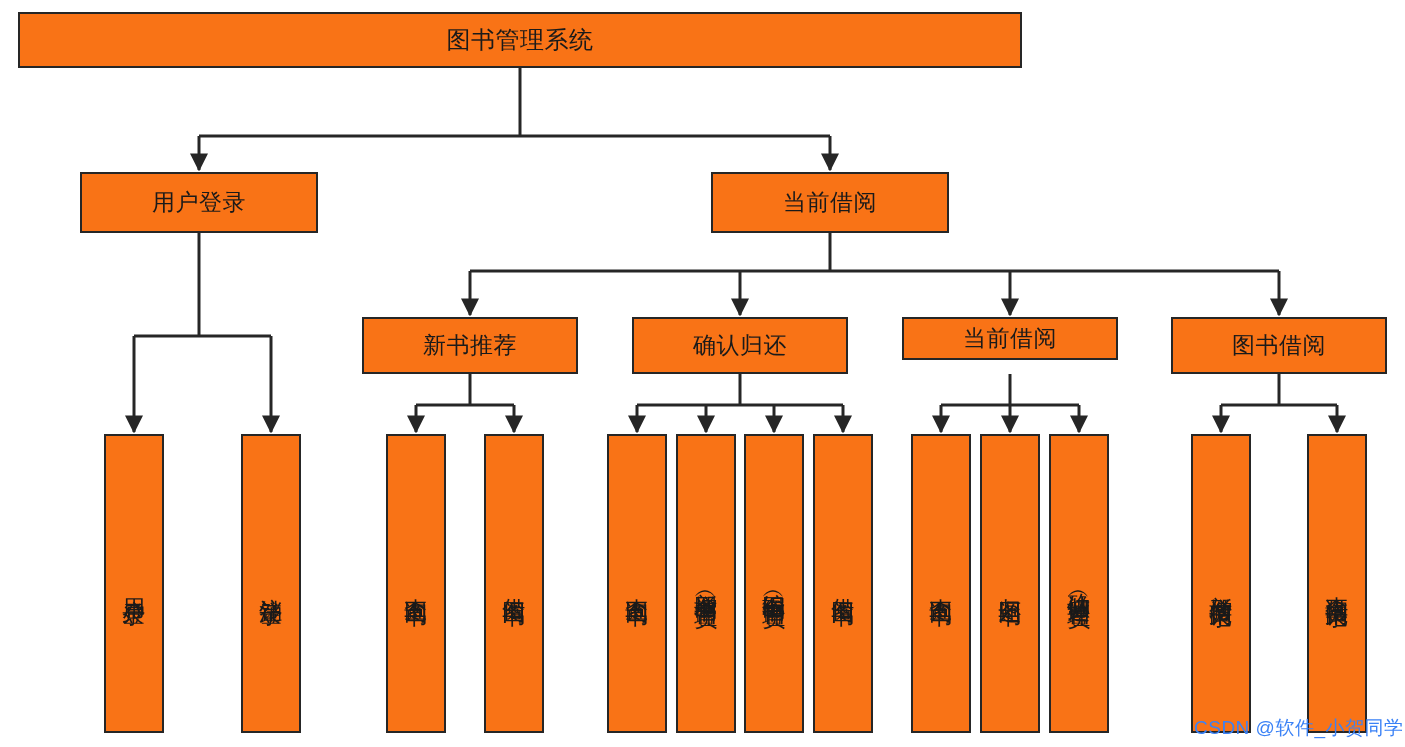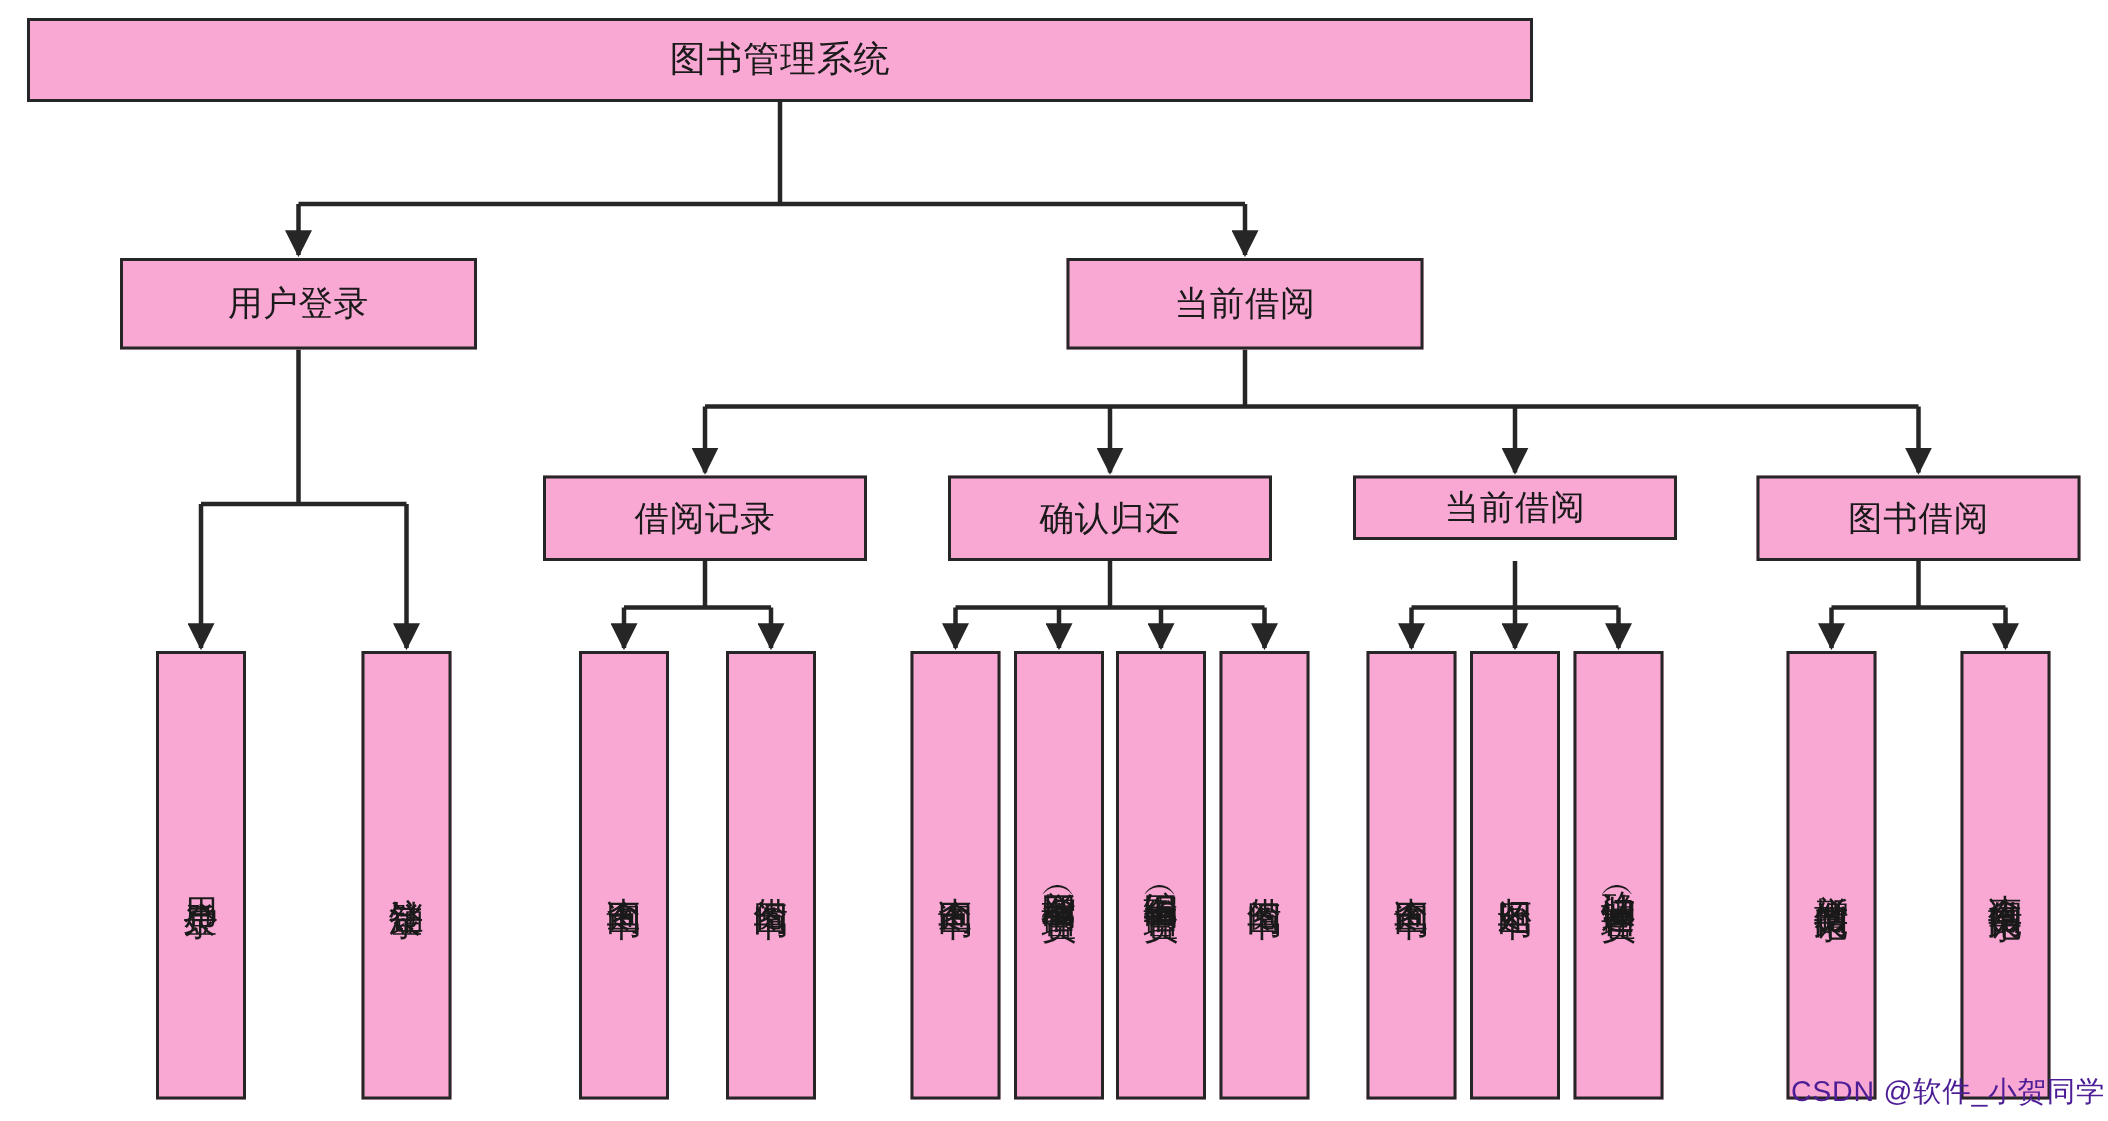--- a/index.html
+++ b/index.html
@@ -23,21 +23,21 @@
     left: 0;
     top: 0;
     width: 1405px;
     height: 747px;
     pointer-events: none;
   }
   .node {
     position: absolute;
     box-sizing: border-box;
     border: 2px solid #262626;
-    background: #f9a8d4;
+    background: #f97316;
     display: flex;
     align-items: center;
     justify-content: center;
     color: #1a1a1a;
     line-height: 1.18;
   }
   .node.horizontal {
     font-size: 23px;
     letter-spacing: 0.5px;
     white-space: nowrap;
@@ -52,21 +52,21 @@
     line-height: 1.16;
     letter-spacing: 2px;
     text-align: center;
     display: block;
   }
   #node-root {
     font-size: 24px;
   }
   .watermark {
     position: absolute;
-    color: #4c1d95;
+    color: #3b82f6;
     font-size: 19px;
     white-space: nowrap;
     letter-spacing: 0.5px;
     font-family: "Liberation Sans", "DejaVu Sans", sans-serif;
   }
 </style>
 </head>
 <body>
 
 <div id="diagram-canvas">
@@ -126,21 +126,21 @@
   </div>
 
   <div class="node horizontal" style="left:80px; top:172px; width:238px; height:61px;">
     <span>用户登录</span>
   </div>
   <div class="node horizontal" style="left:711px; top:172px; width:238px; height:61px;">
     <span>当前借阅</span>
   </div>
 
   <div class="node horizontal" style="left:362px; top:317px; width:216px; height:57px;">
-    <span>借阅记录</span>
+    <span>新书推荐</span>
   </div>
   <div class="node horizontal" style="left:632px; top:317px; width:216px; height:57px;">
     <span>确认归还</span>
   </div>
   <div class="node horizontal" style="left:902px; top:317px; width:216px; height:43px;">
     <span>当前借阅</span>
   </div>
   <div class="node horizontal" style="left:1171px; top:317px; width:216px; height:57px;">
     <span>图书借阅</span>
   </div>

